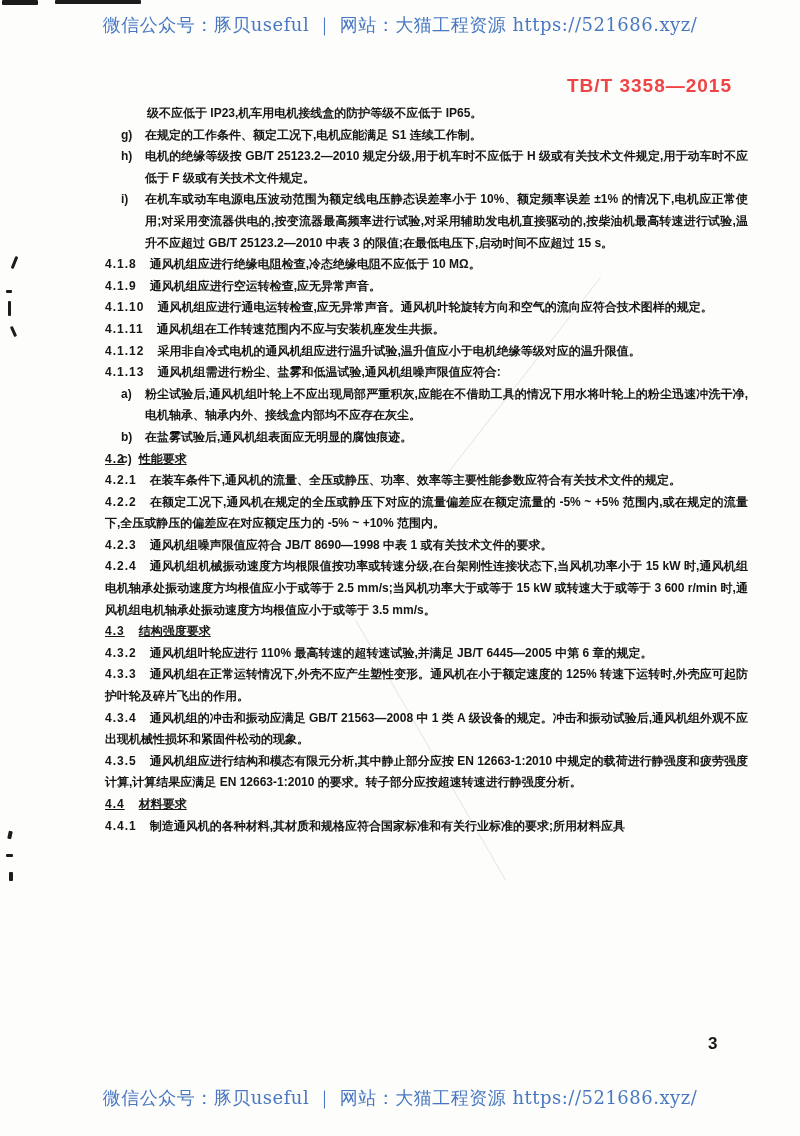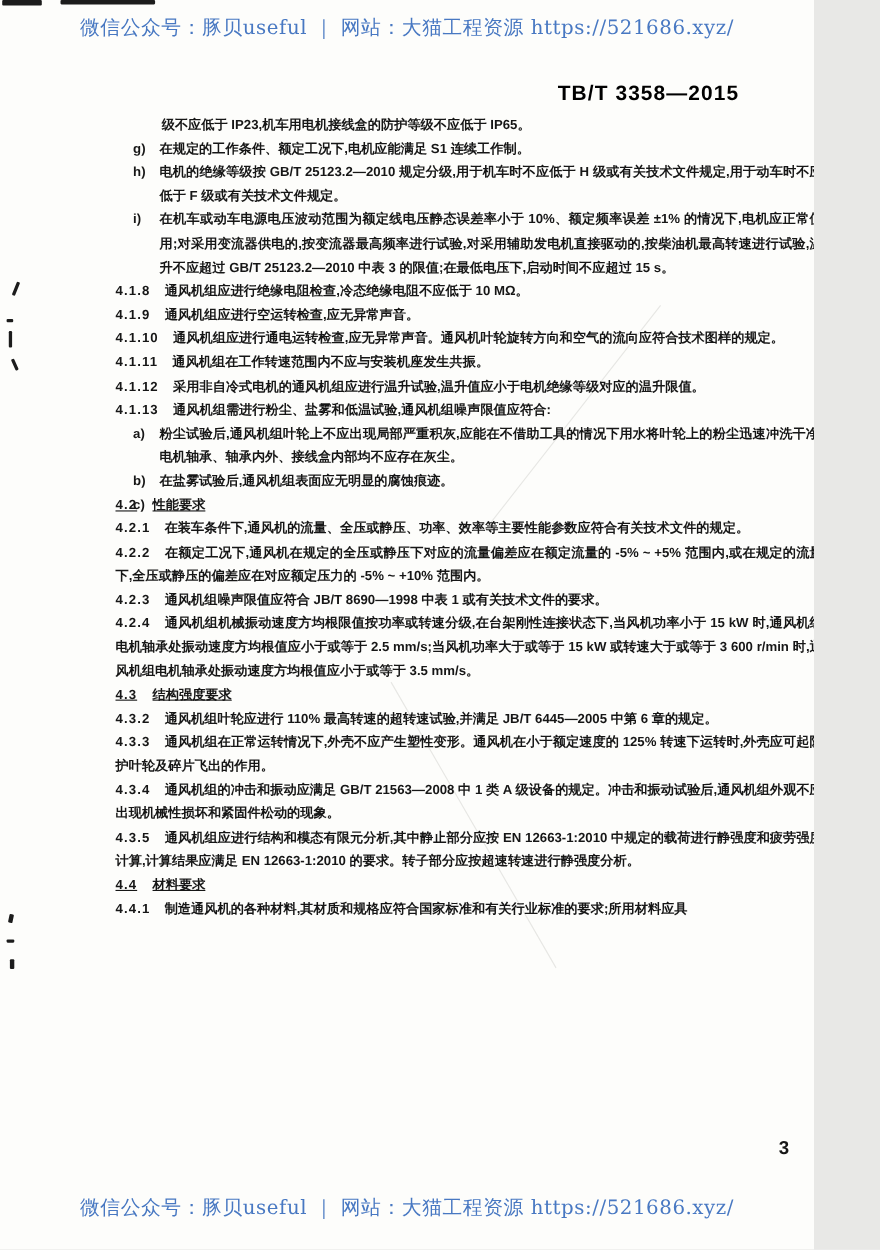--- a/index.html
+++ b/index.html
@@ -1,36 +1,36 @@
 <!DOCTYPE html>
 <html><head>
 <meta charset="utf-8">
 <style>
   html,body{margin:0;padding:0;background:#e8e8e6;}
   .page{
     position:relative;
-    width:740px;height:1136px;
+    width:800px;height:1136px;
     background:#fdfdfb;
     overflow:hidden;
     font-family:"Liberation Sans","DejaVu Sans",sans-serif;
     color:#161616;
   }
   .watermark{
     position:absolute;left:0;right:0;
     text-align:center;
     font-family:"DejaVu Serif","Liberation Serif",serif;
     font-size:18px;
     letter-spacing:.5px;
   }
   .watermark.top{top:13px;}
   .watermark.bottom{top:1086px;}
   .doc-number{
     position:absolute;top:75px;right:68px;
     font-weight:bold;font-size:19px;letter-spacing:1px;
-    color:#000000;
+    color:#ef4444;
   }
   .body-text{
     position:absolute;top:103px;left:105px;width:643px;
     font-size:12px;line-height:21.6px;
     font-weight:700;
     text-align:justify;
   }
   .para{margin:0;}
   .p-cont{text-indent:42px;}
   .p-letter{position:relative;padding-left:40px;}

